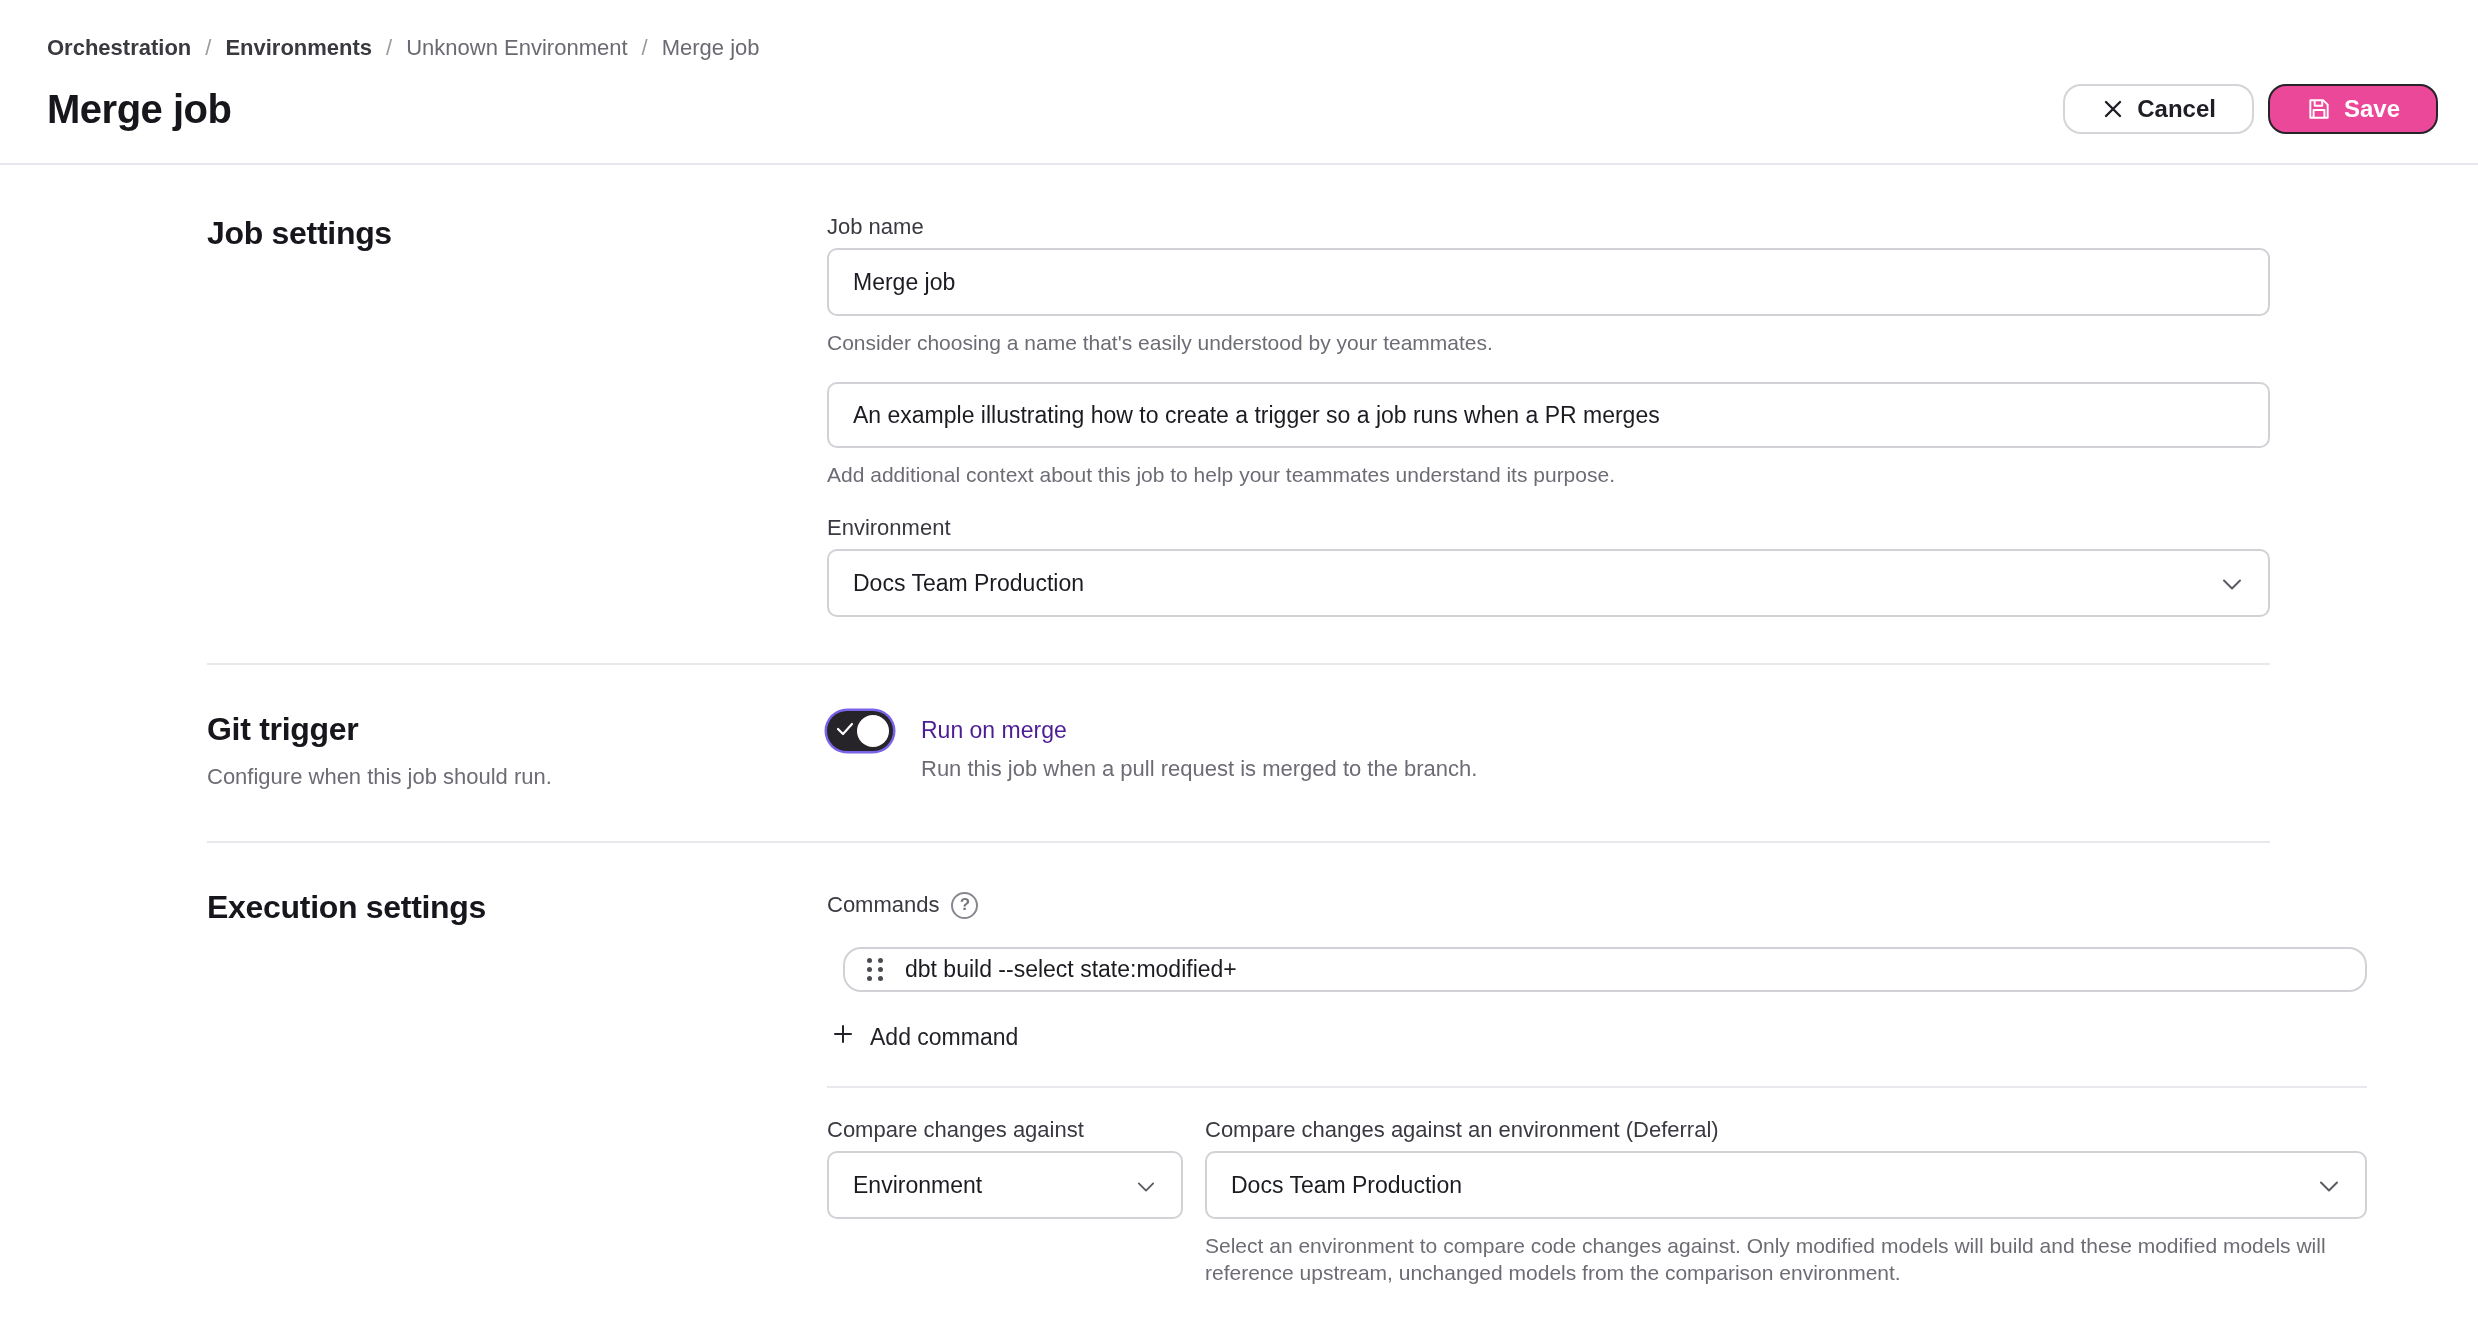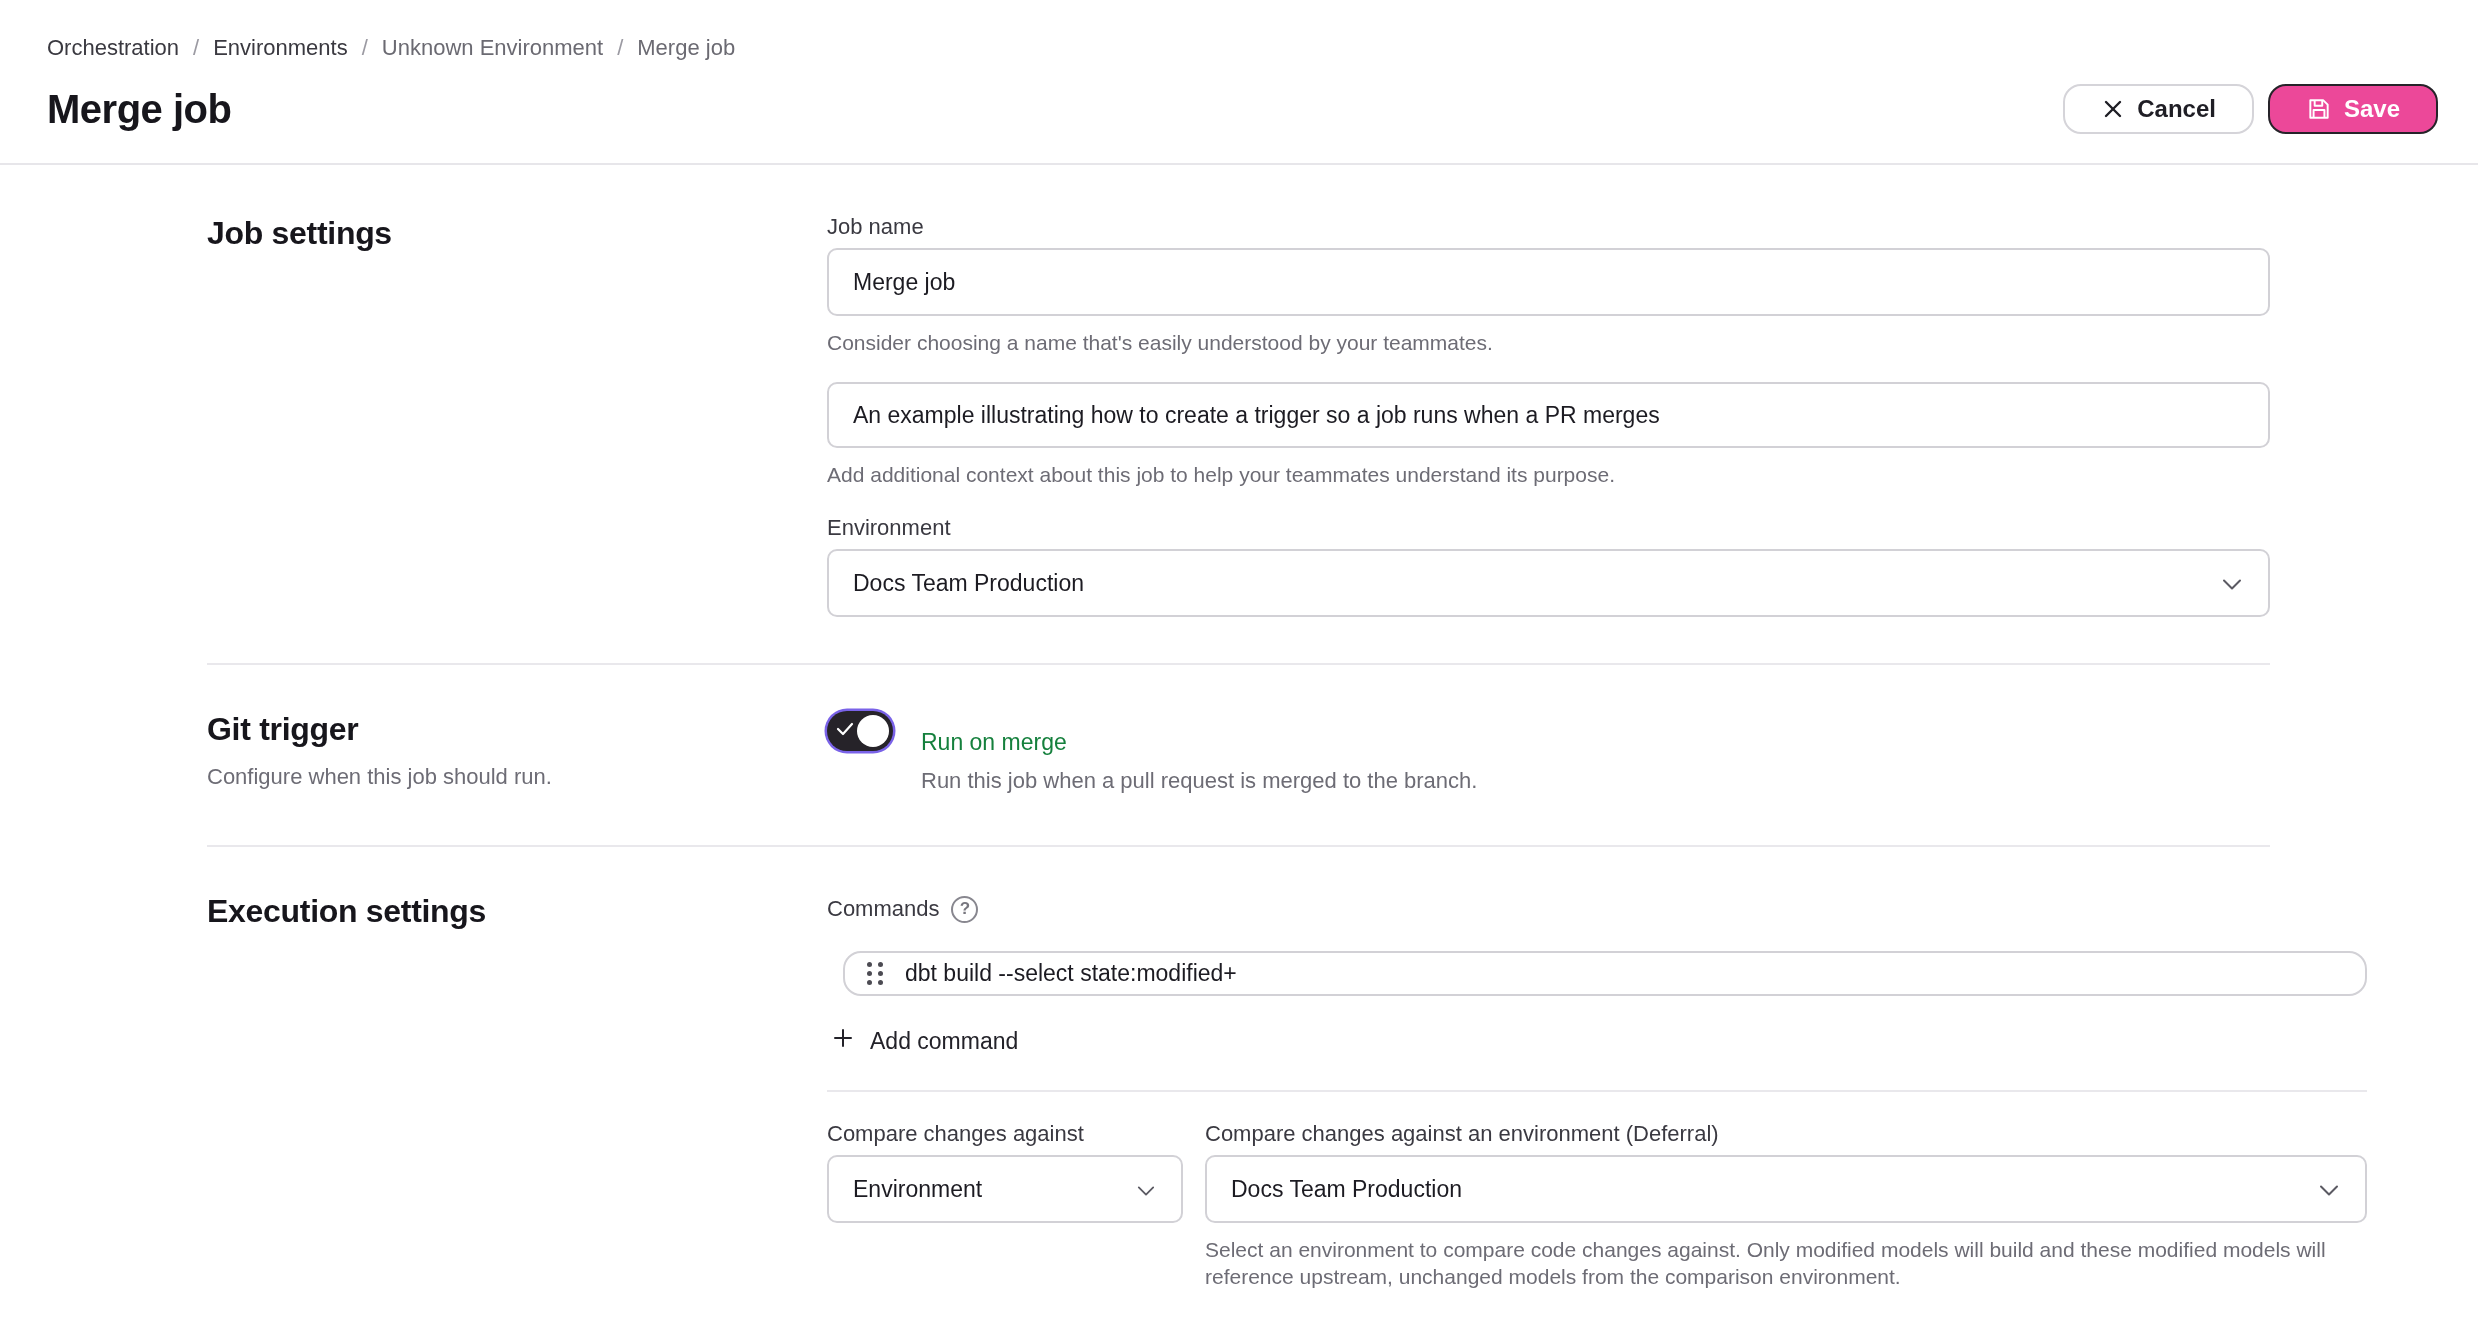--- a/index.html
+++ b/index.html
@@ -20,21 +20,21 @@
     border-bottom: 2px solid #e7e6ea;
     padding: 34px 40px 0 47px;
   }
   .breadcrumb {
     display: flex;
     align-items: center;
     gap: 14px;
     font-size: 22px;
     line-height: 28px;
   }
-  .crumb-link { color: #3a3940; font-weight: 400; text-decoration: none; cursor: pointer; }
+  .crumb-link { color: #3a3940; font-weight: 700; text-decoration: none; cursor: pointer; }
   .crumb-muted { color: #6b6a72; font-weight: 400; }
   .crumb-sep { color: #9b9aa2; font-weight: 400; }
   .title-row {
     margin-top: 22px;
     display: flex;
     align-items: center;
     justify-content: space-between;
   }
   .page-title { font-size: 40px; font-weight: 700; letter-spacing: -0.5px; color: #17161c; }
   .actions { display: flex; gap: 14px; }
@@ -120,21 +120,21 @@
     cursor: pointer;
   }
   .toggle .knob {
     position: absolute;
     top: 4px; right: 4px;
     width: 32px; height: 32px;
     background: #ffffff;
     border-radius: 50%;
   }
   .toggle .tick { position: absolute; left: 9px; top: 50%; transform: translateY(-50%); }
-  .toggle-title { font-size: 23px; font-weight: 500; color: #15803d; line-height: 30px; margin-top: 18px; }
+  .toggle-title { font-size: 23px; font-weight: 500; color: #4c1d95; line-height: 30px; margin-top: 6px; }
   .toggle-desc { margin-top: 10px; font-size: 22px; color: #6d6c75; line-height: 28px; }
 
   
   .commands-label-row { display: flex; align-items: center; gap: 12px; font-size: 22px; line-height: 28px; }
   .help-icon {
     width: 27px; height: 27px;
     border: 2px solid #88878f;
     border-radius: 50%;
     display: inline-flex;
     align-items: center;

